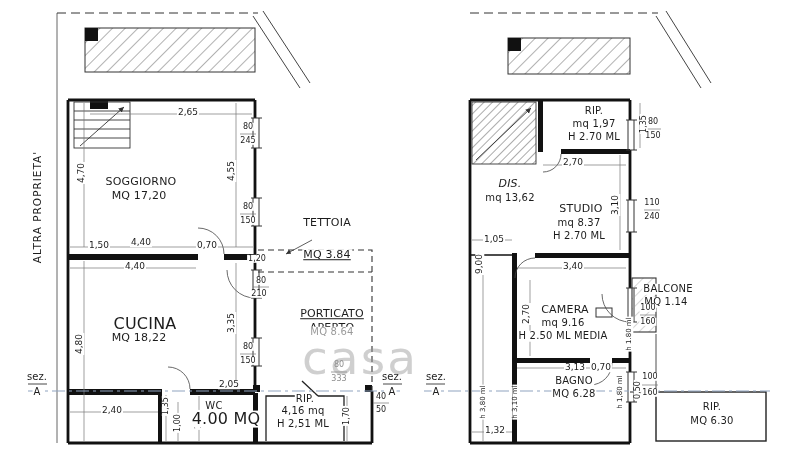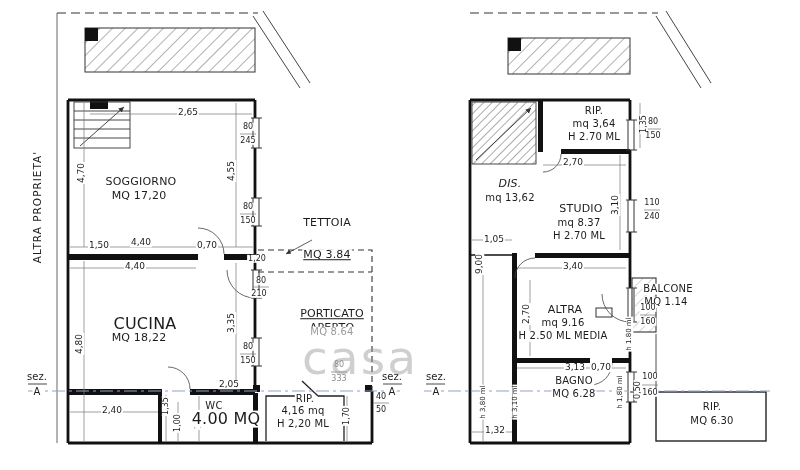--- a/index.html
+++ b/index.html
@@ -233,45 +233,45 @@
       <div class="lbl" style="left: 392px; top: 377px; font-size: 10px; transform: translate(-50%, -50%);">sez.</div>
       <div class="lbl" style="left: 392px; top: 392px; font-size: 10px; transform: translate(-50%, -50%);">A</div>
       <div class="lbl" style="left: 112px; top: 411px; transform: translate(-50%, -50%);">2,40</div>
       <div class="lbl" style="left: 166px; top: 406px; font-size: 8px; transform: translate(-50%, -50%) rotate(-90deg);">1,35</div>
       <div class="lbl" style="left: 178px; top: 423px; font-size: 8px; transform: translate(-50%, -50%) rotate(-90deg);">1,00</div>
       <div class="lbl" style="left: 199px; top: 420px; font-size: 8px; transform: translate(-50%, -50%) rotate(-90deg);">1,45</div>
       <div class="lbl room" style="left: 214px; top: 406px; font-size: 10px; transform: translate(-50%, -50%);">WC</div>
       <div class="lbl room" style="left: 226px; top: 419px; font-size: 16px; transform: translate(-50%, -50%);">4.00 MQ</div>
       <div class="lbl room" style="left: 305px; top: 399px; font-size: 10px; transform: translate(-50%, -50%);">RIP.</div>
       <div class="lbl room" style="left: 303px; top: 411px; font-size: 10px; transform: translate(-50%, -50%);">4,16 mq</div>
-      <div class="lbl room" style="left: 303px; top: 424px; font-size: 10px; transform: translate(-50%, -50%);">H 2,20 ML</div>
+      <div class="lbl room" style="left: 303px; top: 424px; font-size: 10px; transform: translate(-50%, -50%);">H 2,51 ML</div>
       <div class="lbl" style="left: 347px; top: 416px; font-size: 8px; transform: translate(-50%, -50%) rotate(-90deg);">1,70</div>
       <div class="lbl" style="left: 381px; top: 397px; font-size: 8px; transform: translate(-50%, -50%);">40</div>
       <div class="lbl" style="left: 381px; top: 410px; font-size: 8px; transform: translate(-50%, -50%);">50</div>
       <div class="lbl room" style="left: 594px; top: 111px; font-size: 10px; transform: translate(-50%, -50%);">RIP.</div>
-      <div class="lbl room" style="left: 594px; top: 124px; font-size: 10px; transform: translate(-50%, -50%);">mq 3,64</div>
+      <div class="lbl room" style="left: 594px; top: 124px; font-size: 10px; transform: translate(-50%, -50%);">mq 1,97</div>
       <div class="lbl room" style="left: 594px; top: 137px; font-size: 10px; transform: translate(-50%, -50%);">H 2.70 ML</div>
       <div class="lbl" style="left: 644px; top: 124px; font-size: 8px; transform: translate(-50%, -50%) rotate(-90deg);">1,35</div>
       <div class="lbl" style="left: 653px; top: 122px; font-size: 8px; transform: translate(-50%, -50%);">80</div>
       <div class="lbl" style="left: 653px; top: 136px; font-size: 8px; transform: translate(-50%, -50%);">150</div>
       <div class="lbl" style="left: 573px; top: 163px; transform: translate(-50%, -50%);">2,70</div>
       <div class="lbl room" style="left: 510px; top: 184px; font-size: 11px; transform: translate(-50%, -50%); font-style: italic;">DIS.</div>
       <div class="lbl room" style="left: 510px; top: 198px; font-size: 10px; transform: translate(-50%, -50%);">mq 13,62</div>
       <div class="lbl room" style="left: 581px; top: 209px; font-size: 11px; transform: translate(-50%, -50%);">STUDIO</div>
       <div class="lbl room" style="left: 579px; top: 223px; font-size: 10px; transform: translate(-50%, -50%);">mq 8.37</div>
       <div class="lbl room" style="left: 579px; top: 236px; font-size: 10px; transform: translate(-50%, -50%);">H 2.70 ML</div>
       <div class="lbl" style="left: 616px; top: 205px; transform: translate(-50%, -50%) rotate(-90deg);">3,10</div>
       <div class="lbl" style="left: 652px; top: 203px; font-size: 8px; transform: translate(-50%, -50%);">110</div>
       <div class="lbl" style="left: 652px; top: 217px; font-size: 8px; transform: translate(-50%, -50%);">240</div>
       <div class="lbl" style="left: 494px; top: 240px; transform: translate(-50%, -50%);">1,05</div>
       <div class="lbl" style="left: 480px; top: 264px; transform: translate(-50%, -50%) rotate(-90deg);">9,00</div>
       <div class="lbl" style="left: 573px; top: 267px; transform: translate(-50%, -50%);">3,40</div>
       <div class="lbl room" style="left: 668px; top: 289px; font-size: 10px; transform: translate(-50%, -50%);">BALCONE</div>
       <div class="lbl room" style="left: 666px; top: 302px; font-size: 10px; transform: translate(-50%, -50%);">MQ 1.14</div>
-      <div class="lbl room" style="left: 565px; top: 310px; font-size: 11px; transform: translate(-50%, -50%);">ALTRA</div>
+      <div class="lbl room" style="left: 565px; top: 310px; font-size: 11px; transform: translate(-50%, -50%);">CAMERA</div>
       <div class="lbl room" style="left: 563px; top: 323px; font-size: 10px; transform: translate(-50%, -50%);">mq 9.16</div>
       <div class="lbl room" style="left: 563px; top: 336px; font-size: 10px; transform: translate(-50%, -50%);">H 2.50 ML MEDIA</div>
       <div class="lbl" style="left: 527px; top: 314px; transform: translate(-50%, -50%) rotate(-90deg);">2,70</div>
       <div class="lbl" style="left: 648px; top: 308px; font-size: 8px; transform: translate(-50%, -50%);">100</div>
       <div class="lbl" style="left: 648px; top: 322px; font-size: 8px; transform: translate(-50%, -50%);">160</div>
       <div class="lbl" style="left: 630px; top: 334px; font-size: 7px; transform: translate(-50%, -50%) rotate(-90deg);">h 1.80 ml</div>
       <div class="lbl" style="left: 575px; top: 368px; transform: translate(-50%, -50%);">3,13</div>
       <div class="lbl" style="left: 601px; top: 368px; transform: translate(-50%, -50%);">0,70</div>
       <div class="lbl room" style="left: 574px; top: 381px; font-size: 10px; transform: translate(-50%, -50%);">BAGNO</div>
       <div class="lbl room" style="left: 574px; top: 394px; font-size: 10px; transform: translate(-50%, -50%);">MQ 6.28</div>

